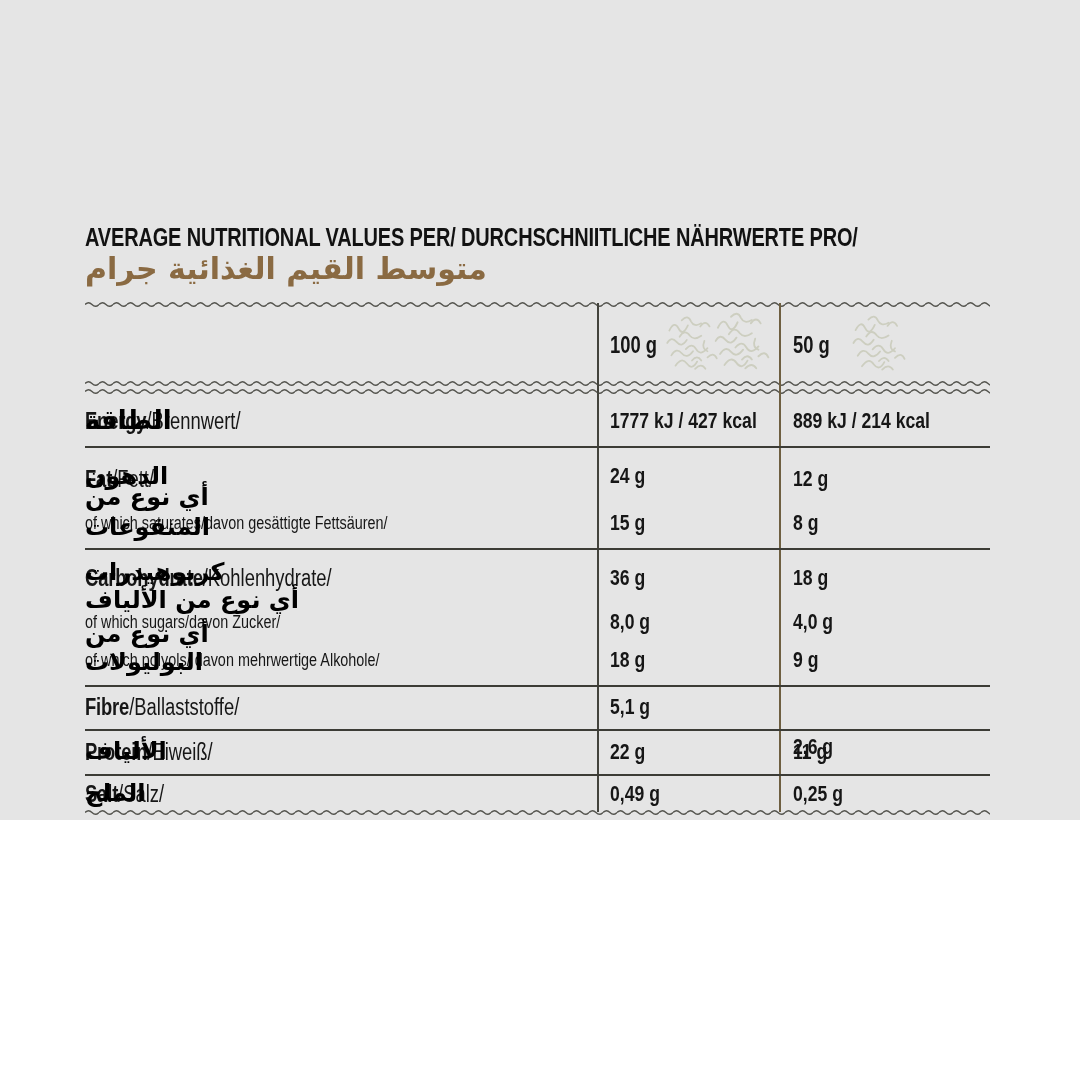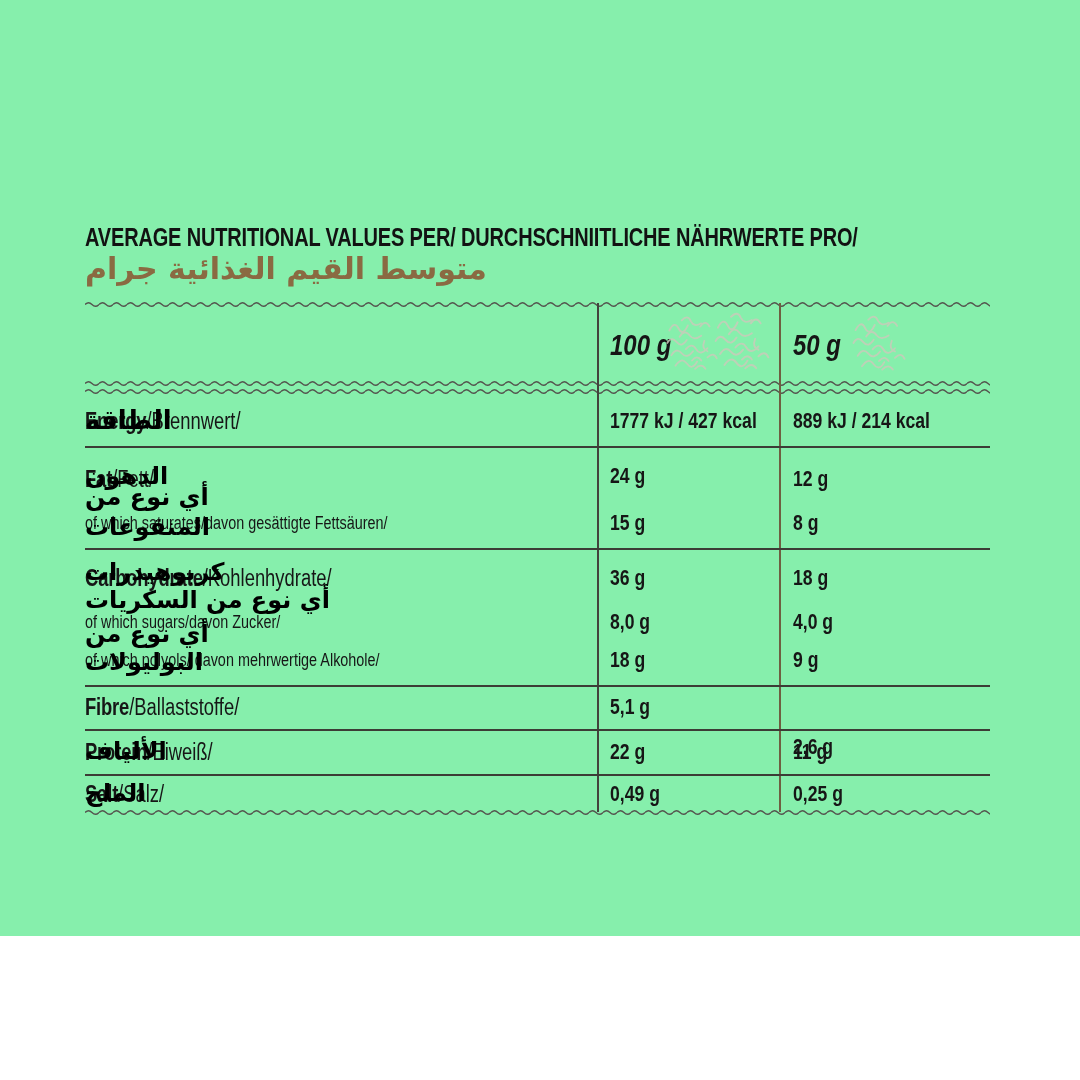--- a/index.html
+++ b/index.html
@@ -1,19 +1,19 @@
 <!DOCTYPE html>
 <html><head>
 <meta charset="utf-8">
 <style>
   html,body{margin:0;padding:0;background:#fff;}
   #page{
     position:relative;
-    width:1080px;height:936px;
-    background:#86efac;
+    width:1080px;height:820px;
+    background:#e5e5e5;
     font-family:"Liberation Sans",sans-serif;
     color:#161616;
     overflow:hidden;
   }
   .cell{position:absolute;height:32px;display:flex;align-items:center;white-space:nowrap;}
   .cond{display:inline-block;transform:scaleX(0.8);transform-origin:0 50%;white-space:nowrap;}
   .title-en{left:85px;top:221px;font-size:25px;font-weight:800;letter-spacing:-0.2px;color:#121212;}
   .title-ar{
     left:85px;top:247px;width:898px;height:42px;
     justify-content:flex-end;direction:rtl;
@@ -26,21 +26,21 @@
   .lbl-main .rest{font-weight:400;}
   .lbl-sub{font-size:18px;font-weight:400;}
   .ar{
     left:85px;width:503px;justify-content:flex-end;direction:rtl;
     font-family:"DejaVu Sans",sans-serif;
     font-size:24px;font-weight:700;color:#000;
   }
   .val{font-size:22px;font-weight:700;}
   .v100{left:610px;}
   .v50{left:793px;}
-  .colhead{font-size:30px;font-weight:700;font-style:italic;}
+  .colhead{font-size:23px;font-weight:700;}
   .hline{position:absolute;left:85px;width:905px;height:2px;background:#3c3c36;}
   .vline{position:absolute;top:303px;height:509px;width:2px;}
   .vline1{left:597px;background:#43433c;}
   .vline2{left:779px;background:#6e5f41;}
   svg.wave{position:absolute;}
   svg.scrib{position:absolute;opacity:0.85;}
 </style>
 </head>
 <body>
 
@@ -166,21 +166,21 @@
       <span class="cond">36 g</span>
     </div>
   <div class="cell val v50" style="top:562px">
       <span class="cond">18 g</span>
     </div>
 
   <div class="cell lbl lbl-sub" style="top:606px">
     <span class="cond">of which sugars/davon Zucker/</span>
   </div>
   <div class="cell ar" style="top:584px">
-      <span>أي نوع من السكريات</span>
+      <span>أي نوع من الألياف</span>
     </div>
   <div class="cell val v100" style="top:606px">
       <span class="cond">8,0 g</span>
     </div>
   <div class="cell val v50" style="top:606px">
       <span class="cond">4,0 g</span>
     </div>
 
   <div class="cell lbl lbl-sub" style="top:644px">
     <span class="cond">of which polyols/ davon mehrwertige Alkohole/</span>

